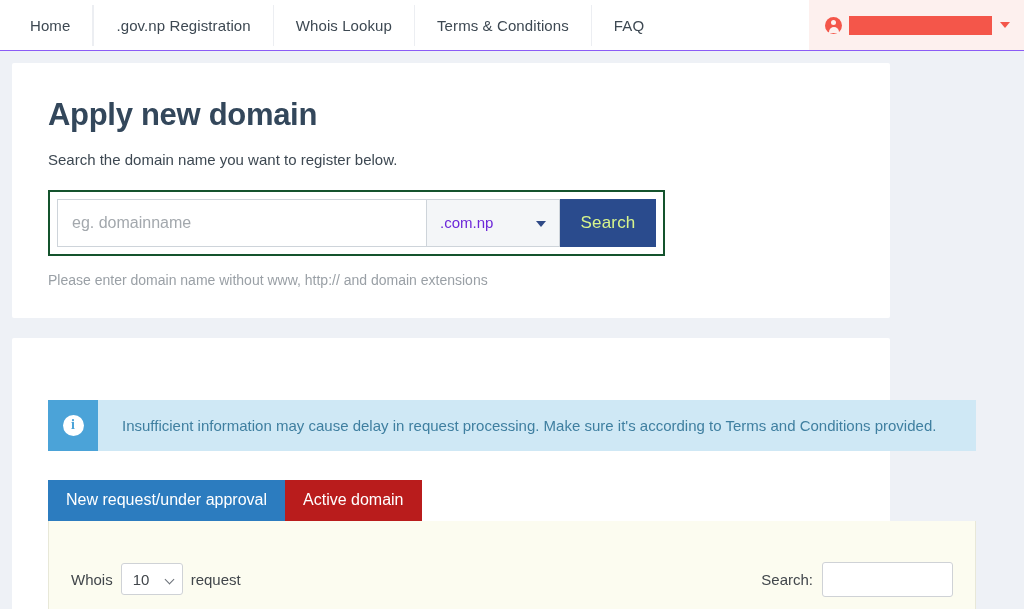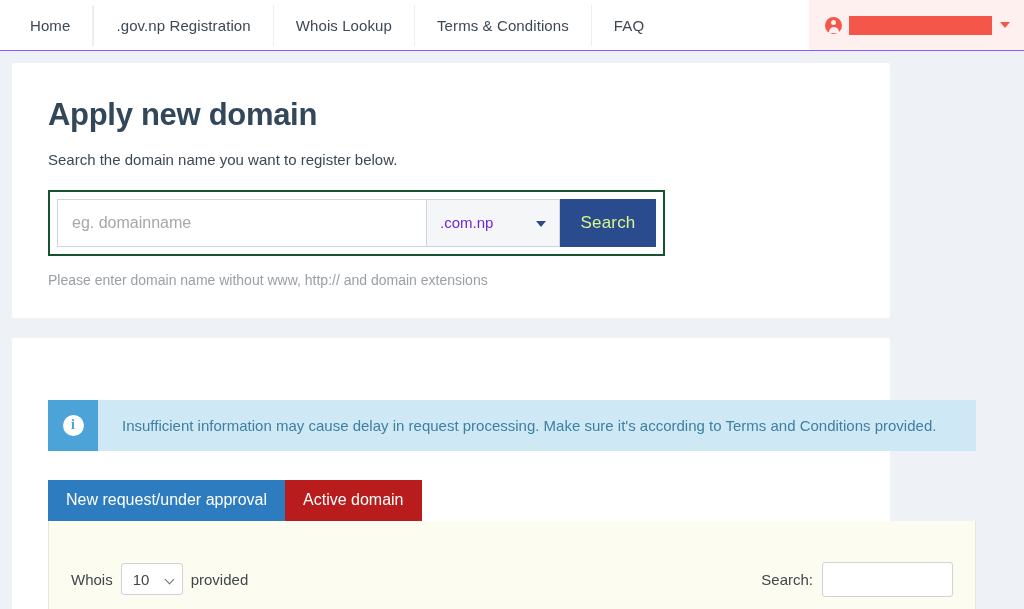--- a/index.html
+++ b/index.html
@@ -362,21 +362,21 @@
       </div>
     </div>
 
     <div class="tab-panel">
       <div class="dt-length">
         <span>Whois</span>
         <div class="dt-select">
           <span>10</span>
           <span class="dt-caret"></span>
         </div>
-        <span>provided</span>
+        <span>request</span>
       </div>
       <div class="dt-filter">
         <span>Search:</span>
         <input class="dt-filter-input" type="text" placeholder="" style="">
       </div>
     </div>
   </div>
 
 </div>
 

